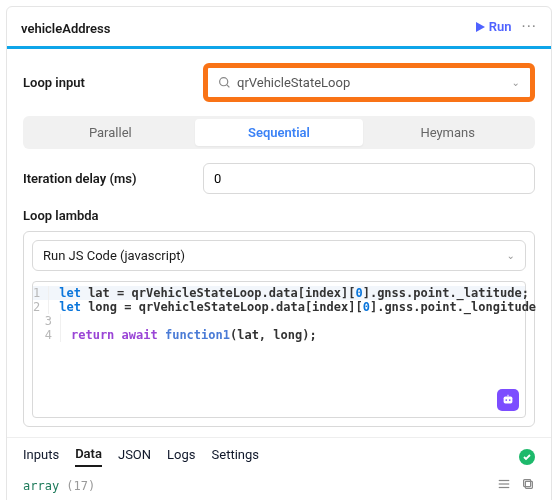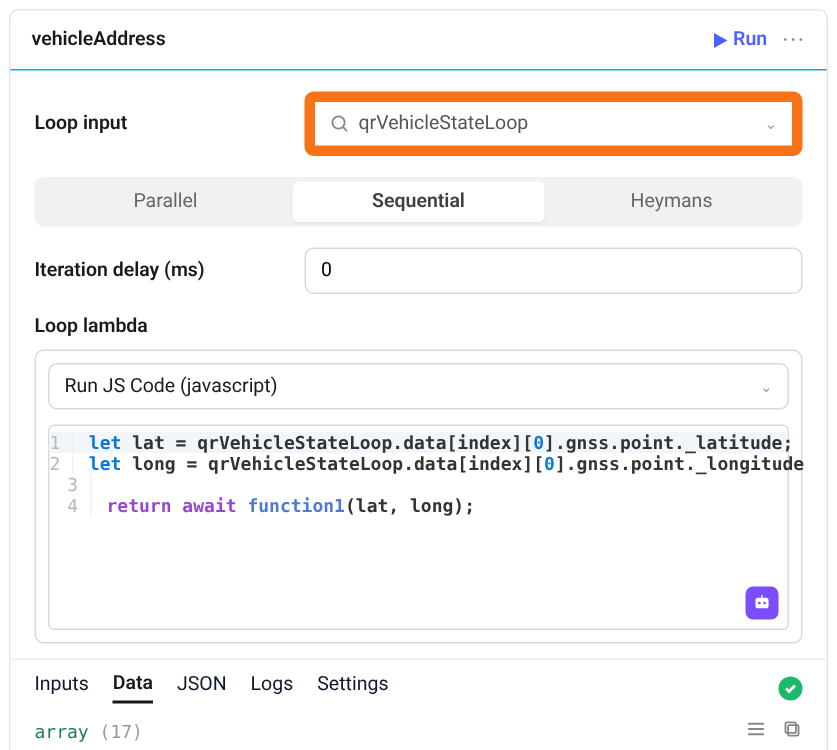--- a/index.html
+++ b/index.html
@@ -9,62 +9,62 @@
   color: #1a1a1a;
   background: #fff;
   width: 558px;
   height: 500px;
   overflow: hidden;
 }
 .panel { border: 1px solid #e5e5e5; border-radius: 6px; margin: 6px; }
 
 
 .hdr {
-  display: flex; align-items: center; justify-content: space-between;
-  padding: 10px 14px; border-bottom: 1px solid #0ea5e9; gap: 21px;
+  display: flex; align-items: flex-end; justify-content: space-between;
+  padding: 10px 14px; border-bottom: 3px solid #0ea5e9; gap: 21px;
 }
 .hdr-title { font-weight: 600; font-size: 13px; }
 .hdr-actions { display: flex; align-items: center; gap: 10px; padding-left: 36px; }
 .run-btn {
   display: flex; align-items: center; gap: 4px;
   color: #4f62ff; font-weight: 600; cursor: pointer; font-size: 13px;
 }
 .play-icon { width: 0; height: 0; border-left: 9px solid #4f62ff; border-top: 5px solid transparent; border-bottom: 5px solid transparent; }
 .dots { color: #888; font-size: 16px; letter-spacing: 1px; cursor: pointer; }
 
 
 .body { padding: 14px 16px 10px; }
 .row { display: flex; align-items: center; margin-bottom: 14px; }
 .row-label { width: 180px; font-size: 13px; font-weight: 600; color: #1a1a1a; }
 .row-control { flex: 1; }
 
 .select-box {
   display: flex; align-items: center; justify-content: space-between;
-  border: 7px solid #f97316; border-radius: 6px;
+  border: 5px solid #f97316; border-radius: 6px;
   padding: 7px 10px; background: #fff; cursor: pointer;
 }
 .select-left { display: flex; align-items: center; gap: 6px; color: #555; }
 .search-ico { width: 13px; height: 13px; }
 .chev { color: #999; font-size: 10px; }
 
 .input-box {
   border: 1px solid #d9d9d9; border-radius: 6px;
   padding: 7px 10px; background: #fff; width: 100%;
   font-size: 13px; font-family: inherit;
 }
 
 
 .seg {
   display: flex; background: #f1f1f1; border-radius: 6px; padding: 3px;
 }
 .seg-item {
   flex: 1; text-align: center; padding: 6px 0; font-size: 13px;
   color: #666; cursor: pointer; border-radius: 4px;
 }
-.seg-item.active { background: #fff; color: #404040; font-weight: 600; box-shadow: 0 1px 2px rgba(0,0,0,0.05); }
+.seg-item.active { background: #fff; color: #3b82f6; font-weight: 600; box-shadow: 0 1px 2px rgba(0,0,0,0.05); }
 
 
 .lambda-label { font-weight: 600; font-size: 13px; margin-bottom: 8px; }
 .lambda-box { border: 1px solid #d9d9d9; border-radius: 6px; padding: 8px; }
 .lambda-select {
   display: flex; align-items: center; justify-content: space-between;
   border: 1px solid #d9d9d9; border-radius: 6px;
   padding: 7px 10px; background: #fff; cursor: pointer; margin-bottom: 10px;
 }
 

